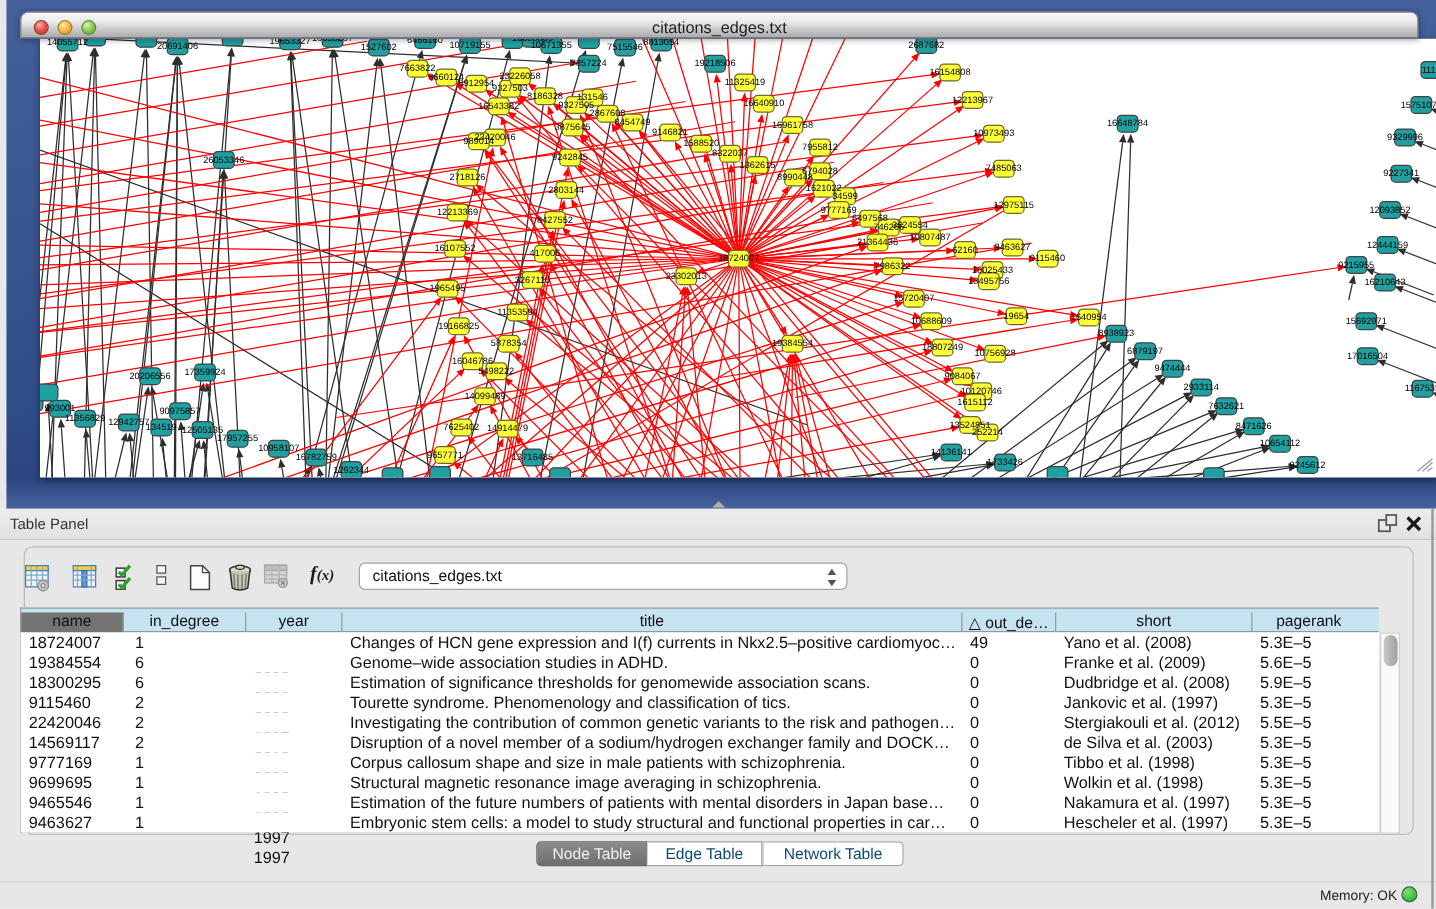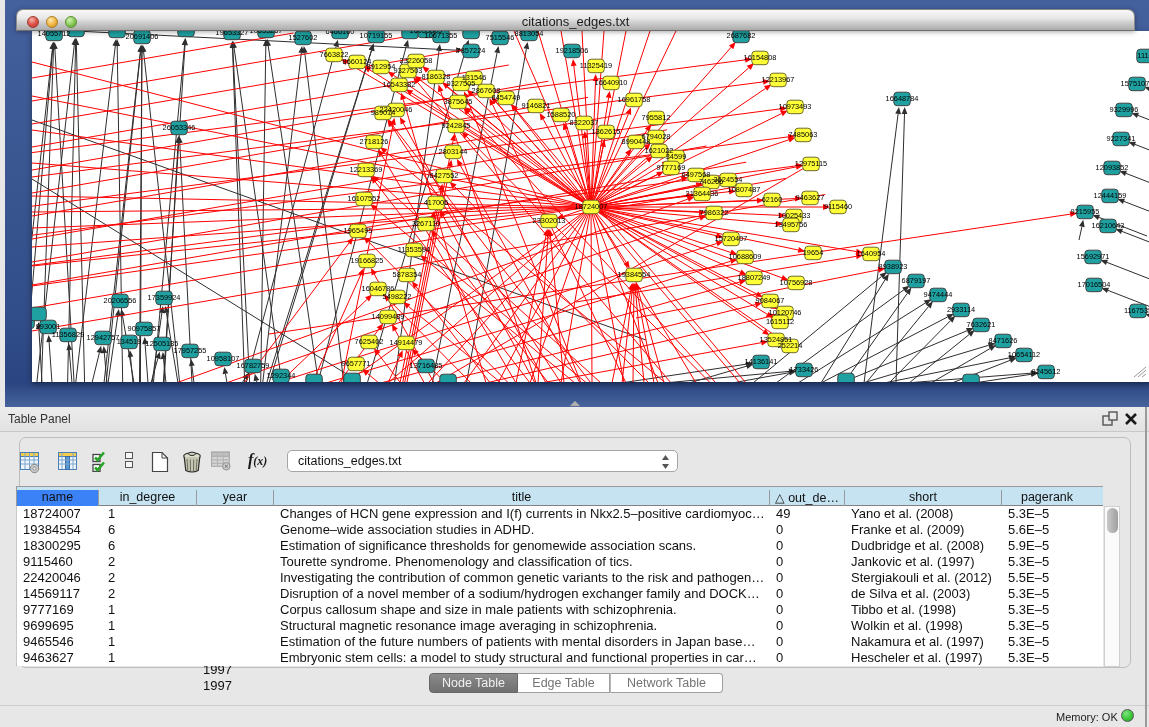--- a/index.html
+++ b/index.html
@@ -36,21 +36,21 @@
 #tbody{left:16px;top:506px;width:1087px;height:160px;background:#fff;border-bottom:1px solid #9a9a9a;border-left:1px solid #c9c9c9;}
 .trow{position:absolute;left:17px;width:1086px;height:16px;font-size:13px;line-height:16px;color:#111;background:#fff;}
 .trow span{position:absolute;top:0;white-space:nowrap;overflow:hidden;}
 .c1{left:6px;width:88px;} .c2{left:91px;width:90px;} .c3{left:186px;width:70px;margin-top:28px;}
 .c4{left:263px;width:490px;} .c5{left:759px;width:70px;} .c6{left:834px;width:154px;}
 .c7{left:991px;width:90px;}
 #sbar{left:1104px;top:506px;width:16px;height:161px;background:#fafafa;border:1px solid #d0d0d0;}
 #sthumb{left:1106.5px;top:508px;width:11px;height:25px;background:linear-gradient(90deg,#c9c9c9,#9f9f9f);border-radius:6px;}
 
 #tabs{left:429px;top:673px;width:294px;height:20px;font-size:12.5px;}
-.seg{position:absolute;top:0;height:20px;line-height:19px;text-align:center;background:#fff;border:1px solid #9f9f9f;color:#737373;}
+.seg{position:absolute;top:0;height:20px;line-height:19px;text-align:center;background:#fff;border:1px solid #9f9f9f;color:#0c4a6e;}
 #seg1{left:0;width:89px;border-radius:4px 0 0 4px;background:linear-gradient(180deg,#8b8b8b,#6f6f6f);color:#f0f0f0;border-color:#666;}
 #seg2{left:89px;width:92px;border-left:none;}
 #seg3{left:181px;width:113px;border-left:1px solid #b5b5b5;border-radius:0 4px 4px 0;}
 
 #status{left:0;top:705px;width:1149px;height:22px;background:#e7e7e7;border-top:1px solid #cfcfcf;}
 #status .m{position:absolute;left:1056px;top:5px;font-size:11px;color:#222;}
 #memdot{left:1121px;top:709px;width:13px;height:13px;border-radius:50%;
  background:radial-gradient(circle at 38% 32%,#7de37d,#35c435 60%,#28a428);border:1px solid #555;}
 #rightline{left:1145px;top:407px;width:2px;height:320px;background:#9a9a9a;}
 .ticon{top:451px;}
@@ -814,21 +814,21 @@
      <rect x="1" y="5" width="9" height="9" fill="none" stroke="#555" stroke-width="1.4"></rect>
      <rect x="7" y="1" width="8" height="8" fill="#e8e8e8" stroke="#555" stroke-width="1.4"></rect>
    </svg>
    <svg style="position:absolute;left:1124px;top:5px" width="14" height="14" viewBox="0 0 14 14">
      <path d="M2 2 L12 12 M12 2 L2 12" stroke="#1a1a1a" stroke-width="2.6"></path>
    </svg>
  </div>
  <div id="tpbody"></div>
  <div id="innerpanel"></div>
  <div id="thead">
-     <span style="left:0;width:82px;background:#3b82f6;">name</span>
+     <span style="left:0;width:82px;background:#737373;">name</span>
      <span style="left:82px;width:98px;">in_degree</span>
      <span style="left:180px;width:77px;">year</span>
      <span style="left:257px;width:496px;">title</span>
      <span style="left:753px;width:75px;">△ out_de…</span>
      <span style="left:828px;width:157px;">short</span>
      <span style="left:985px;width:90px;border-right:none;">pagerank</span>
  </div>
  <div id="tbody"></div>
  <div class="trow" style="top:506px">
       <span class="c1">18724007</span>

